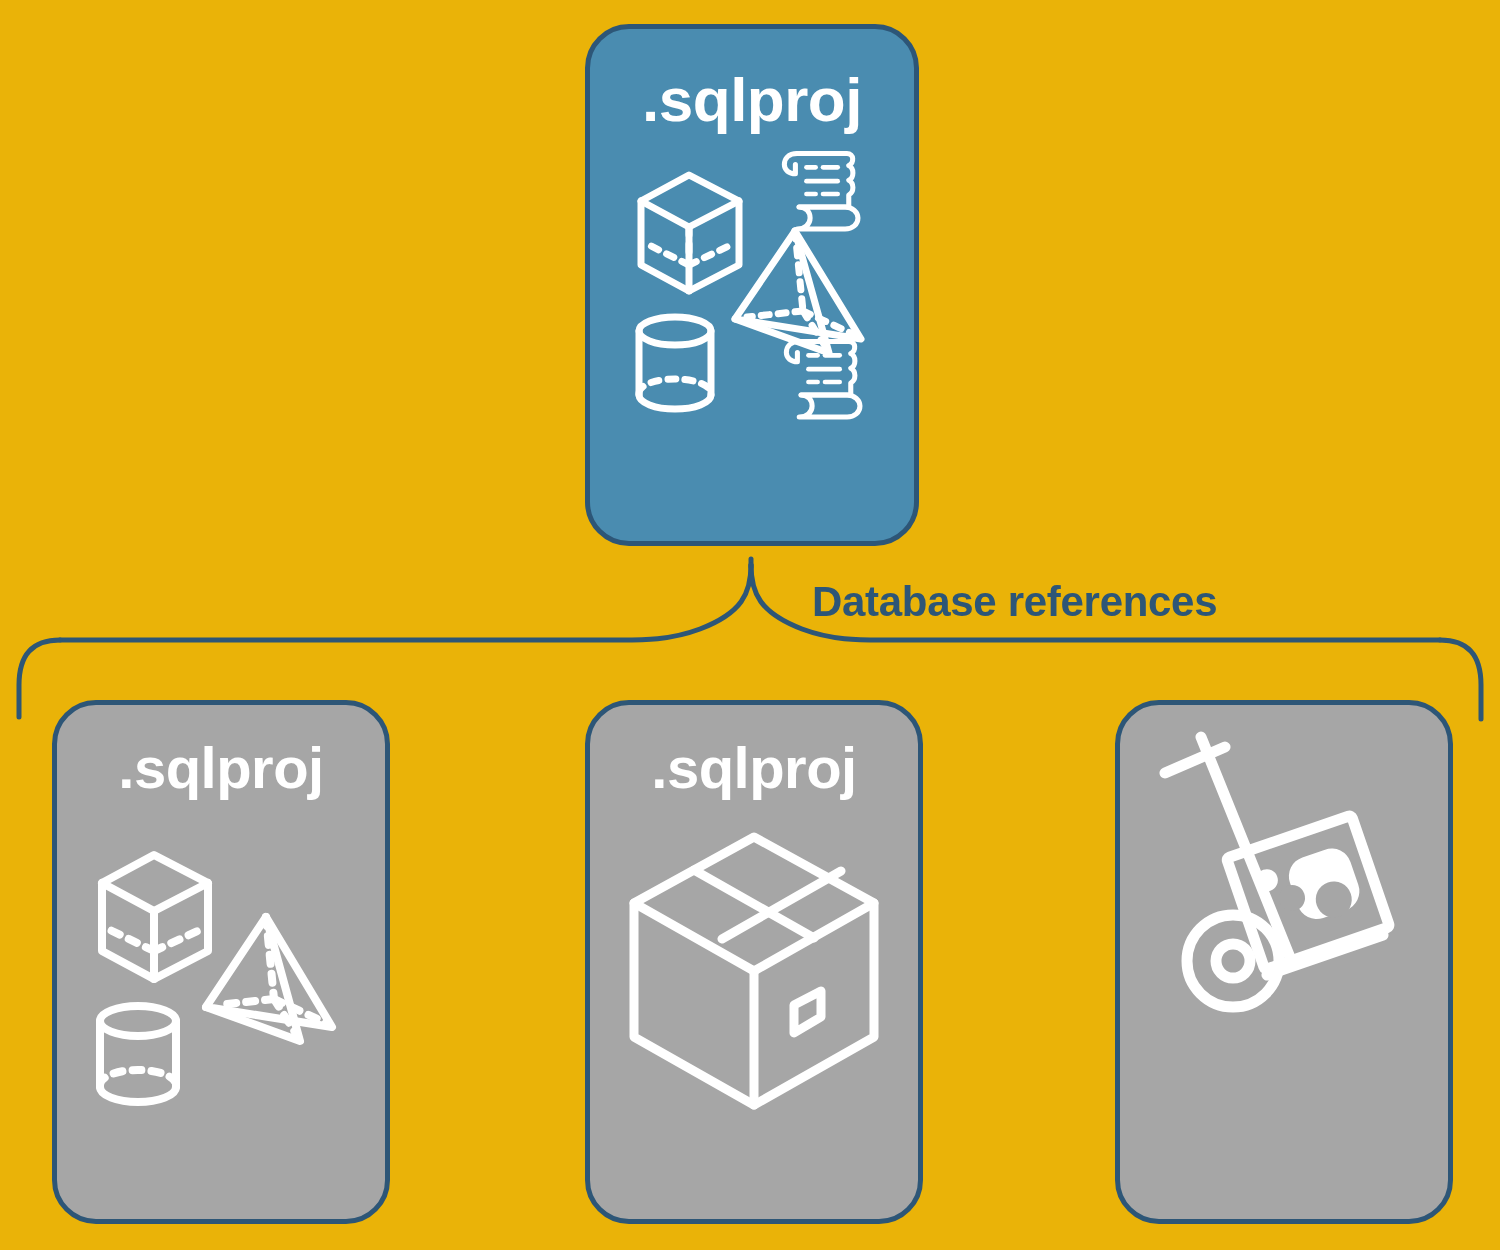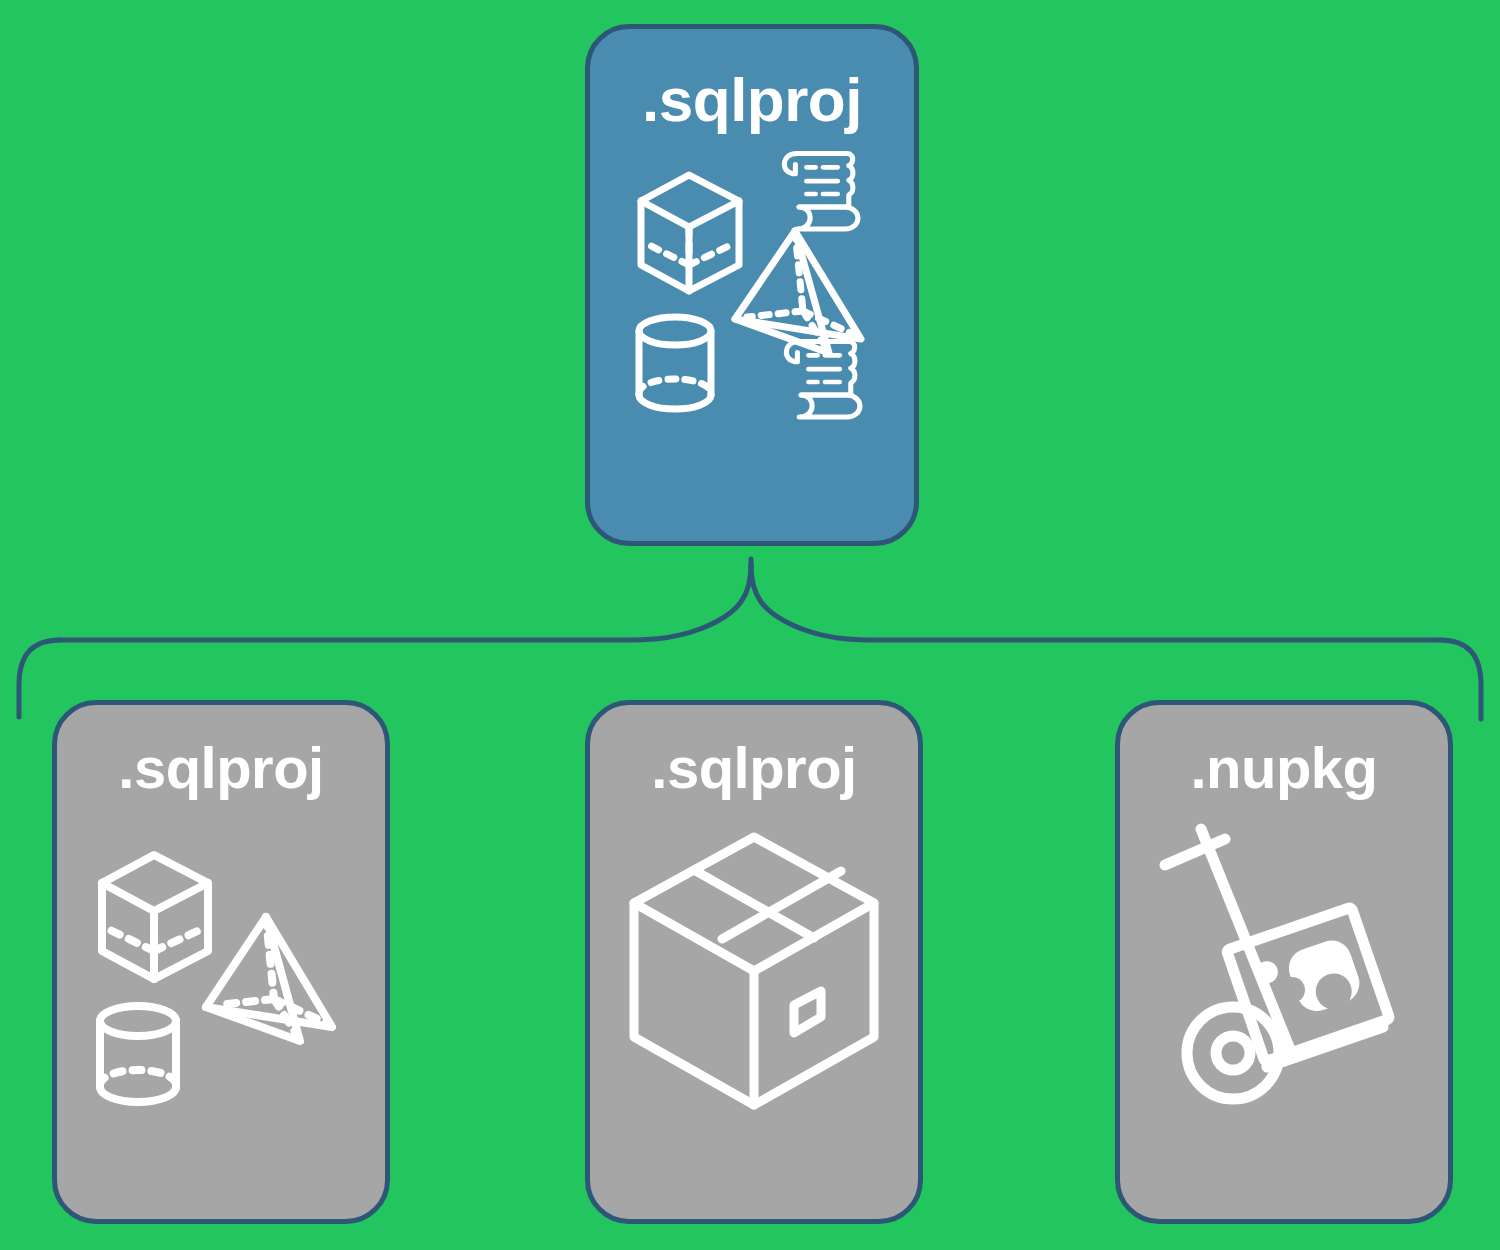--- a/index.html
+++ b/index.html
@@ -9,21 +9,21 @@
     background: #ffffff;
   }
   body {
     font-family: "Liberation Sans", sans-serif;
     -webkit-font-smoothing: antialiased;
   }
   #stage {
     position: relative;
     width: 1500px;
     height: 1250px;
-    background: #22c55e;
+    background: #eab308;
     overflow: hidden;
   }
 
   
   .card {
     position: absolute;
     box-sizing: border-box;
     border: 5px solid #2d5677;
     border-radius: 44px;
     display: flex;
@@ -184,20 +184,21 @@
                  C834 96 862 95 890 95
                  L1440 95"></path>
 
         <path d="M60 95 C32 95 19 110 19 140 L19 172"></path>
 
         <path d="M1440 95 C1468 95 1481 110 1481 140 L1481 174"></path>
       </g>
     </svg>
   </div>
 
+  <div id="brace-label">Database references</div>
 
   <div class="card gray leaf" id="card-sqlproj">
     <div class="card-title">.sqlproj</div>
 
     <div class="art">
       <svg viewBox="0 0 290 300" aria-hidden="true">
         <g fill="none" stroke="#ffffff" stroke-width="8" stroke-linecap="round" stroke-linejoin="round">
 
           <g>
             <path d="M26 62 L78 34 L132 62 L132 130 L78 158 L26 130 Z"></path>
@@ -245,21 +246,20 @@
           <path d="M85 49 L205 117"></path>
           <path d="M113 118 L232 50"></path>
 
           <path d="M185 184 L212 170 L212 196 L185 212 Z"></path>
         </g>
       </svg>
     </div>
   </div>
 
   <div class="card gray leaf" id="card-nupkg">
-    <div class="card-title">.nupkg</div>
 
     <div class="art">
       <svg viewBox="0 0 290 300" aria-hidden="true">
         <g fill="none" stroke="#ffffff" stroke-width="11" stroke-linecap="round" stroke-linejoin="round">
 
           <path d="M26 44 L86 18"></path>
 
           <path d="M62 8 L150 226"></path>
 
           <path d="M128 246 L244 206"></path>

